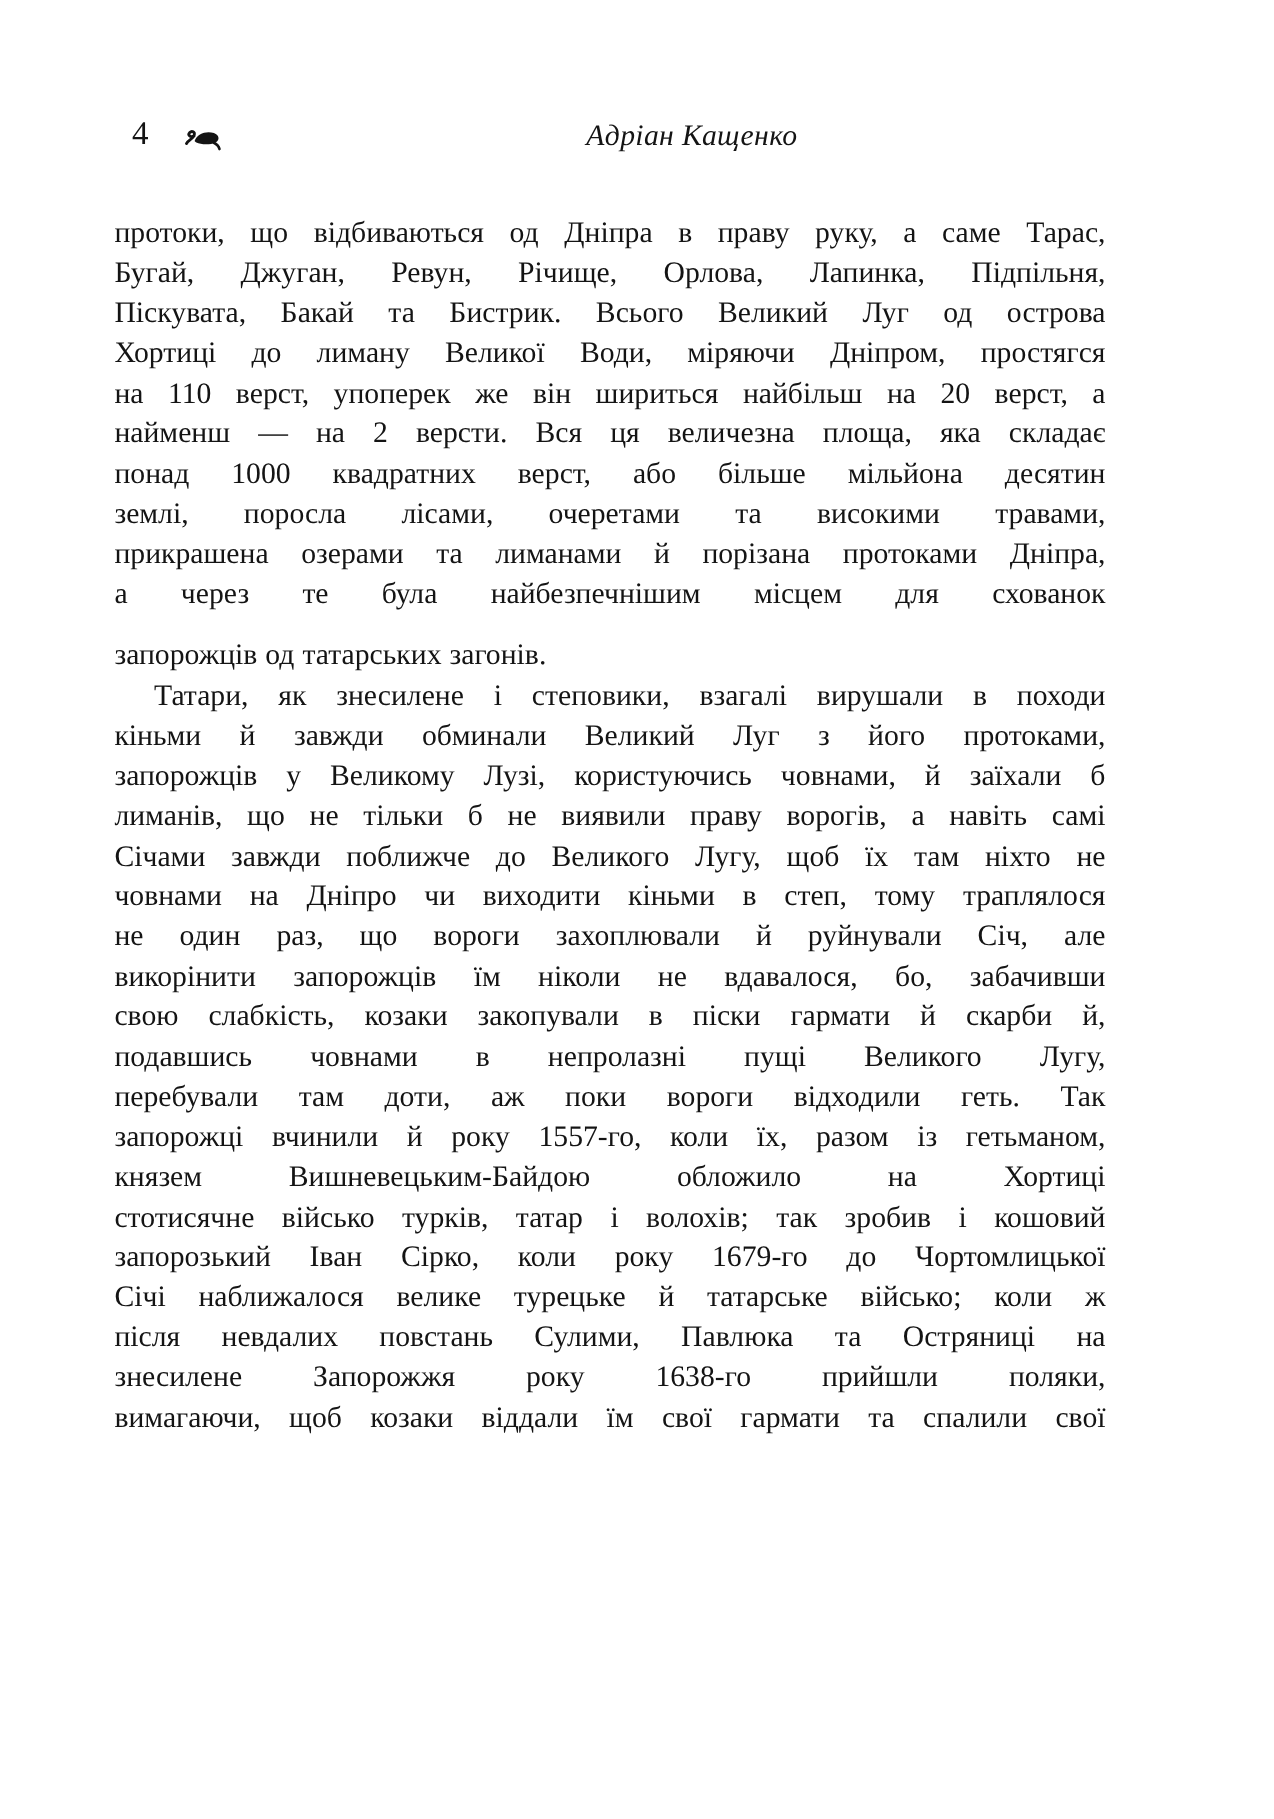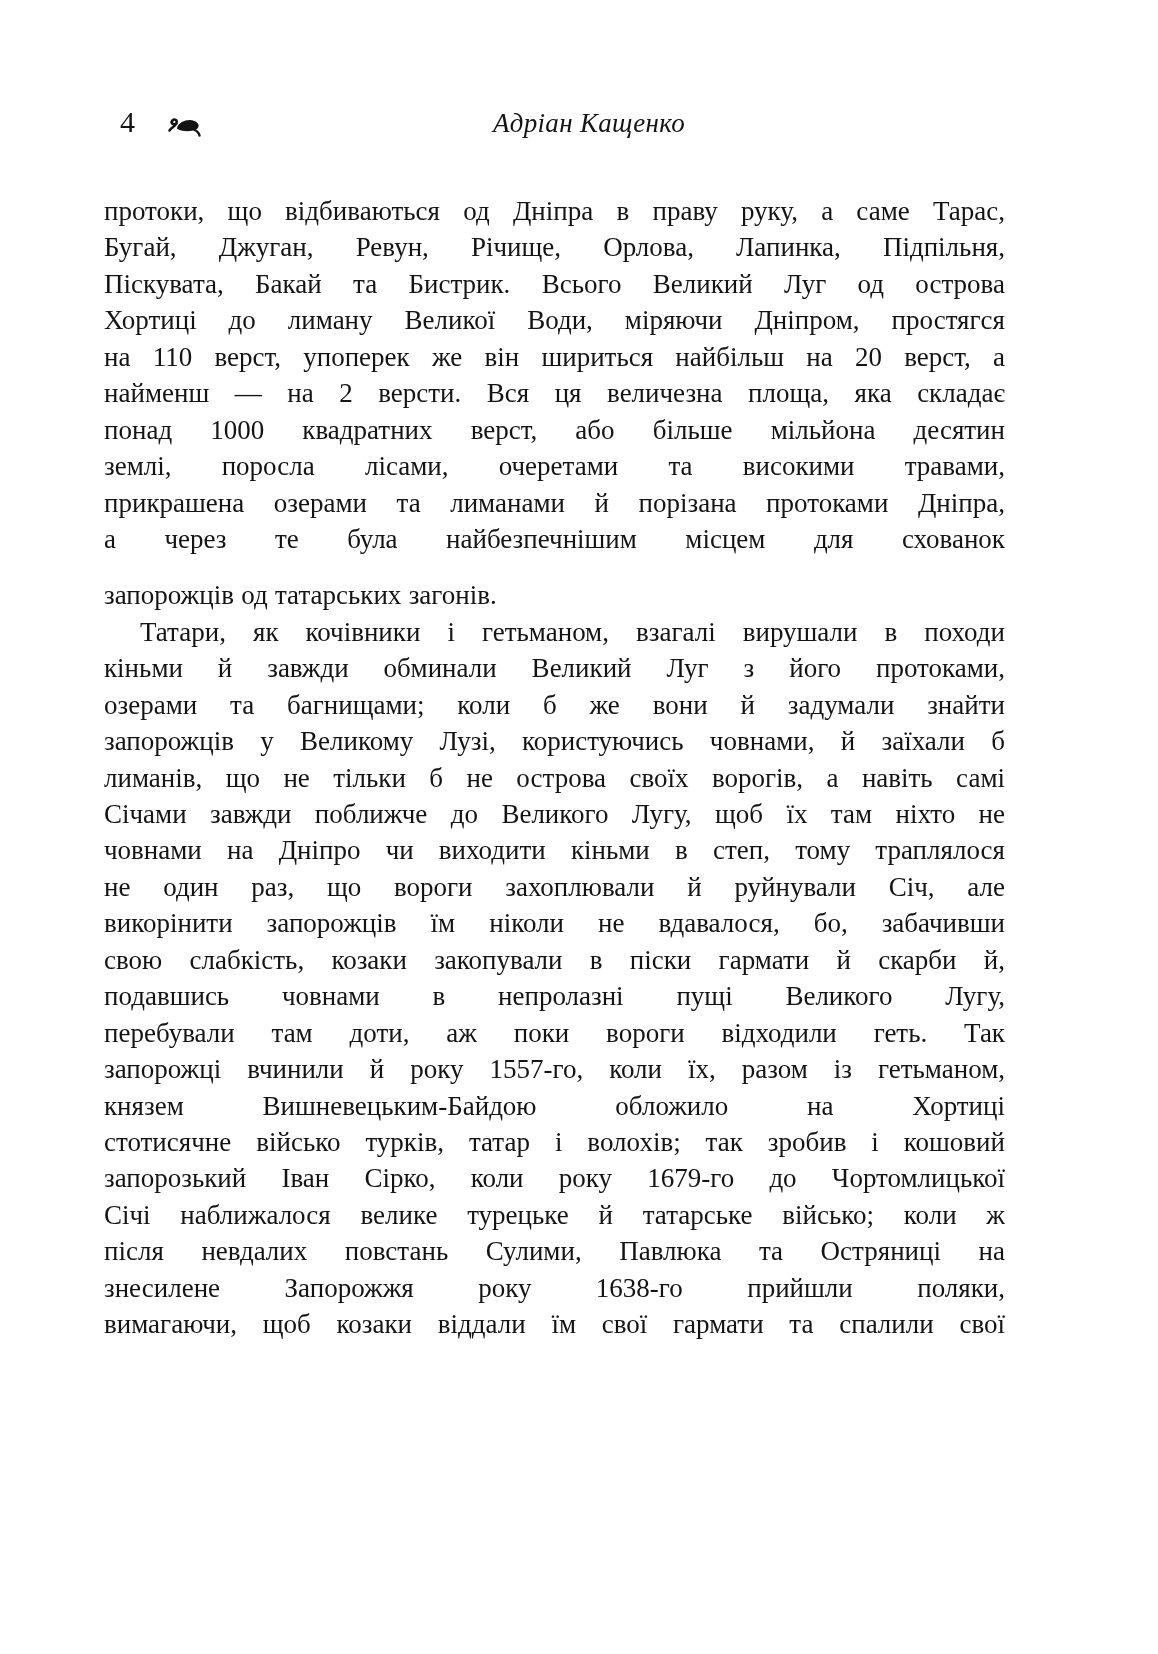--- a/index.html
+++ b/index.html
@@ -27,21 +27,21 @@
     font-size: 30px;
     line-height: 34px;
   }
   .fleuron {
     position: absolute;
     left: 46px;
     top: 10px;
   }
   .author {
     position: absolute;
-    left: 373px;
+    left: 413px;
     top: 4px;
     transform: none;
     font-style: italic;
     font-size: 27px;
     line-height: 32px;
     letter-spacing: 0.3px;
   }
   .body-text {
     position: absolute;
     left: 104px;
@@ -86,25 +86,24 @@
       <div class="line">Бугай, Джуган, Ревун, Річище, Орлова, Лапинка, Підпільня,</div>
       <div class="line">Піскувата, Бакай та Бистрик. Всього Великий Луг од острова</div>
       <div class="line">Хортиці до лиману Великої Води, міряючи Дніпром, простягся</div>
       <div class="line">на 110 верст, упоперек же він шириться найбільш на 20 верст, а</div>
       <div class="line">найменш — на 2 версти. Вся ця величезна площа, яка складає</div>
       <div class="line">понад 1000 квадратних верст, або більше мільйона десятин</div>
       <div class="line">землі, поросла лісами, очеретами та високими травами,</div>
       <div class="line">прикрашена озерами та лиманами й порізана протоками Дніпра,</div>
       <div class="line">а через те була найбезпечнішим місцем для схованок</div>
       <div class="line last">запорожців од татарських загонів.</div>
-      <div class="line indent">Татари, як кочівники і гетьманом, взагалі вирушали в походи</div>
+      <div class="line indent">Татари, як знесилене і степовики, взагалі вирушали в походи</div>
       <div class="line">кіньми й завжди обминали Великий Луг з його протоками,</div>
-      <div class="line">озерами та багнищами; коли б же вони й задумали знайти</div>
       <div class="line">запорожців у Великому Лузі, користуючись човнами, й заїхали б</div>
-      <div class="line">лиманів, що не тільки б не острова своїх ворогів, а навіть самі</div>
+      <div class="line">лиманів, що не тільки б не виявили праву ворогів, а навіть самі</div>
       <div class="line">Січами завжди поближче до Великого Лугу, щоб їх там ніхто не</div>
       <div class="line">човнами на Дніпро чи виходити кіньми в степ, тому траплялося</div>
       <div class="line">не один раз, що вороги захоплювали й руйнували Січ, але</div>
       <div class="line">викорінити запорожців їм ніколи не вдавалося, бо, забачивши</div>
       <div class="line">свою слабкість, козаки закопували в піски гармати й скарби й,</div>
       <div class="line">подавшись човнами в непролазні пущі Великого Лугу,</div>
       <div class="line">перебували там доти, аж поки вороги відходили геть. Так</div>
       <div class="line">запорожці вчинили й року 1557-го, коли їх, разом із гетьманом,</div>
       <div class="line">князем Вишневецьким-Байдою обложило на Хортиці</div>
       <div class="line">стотисячне військо турків, татар і волохів; так зробив і кошовий</div>

